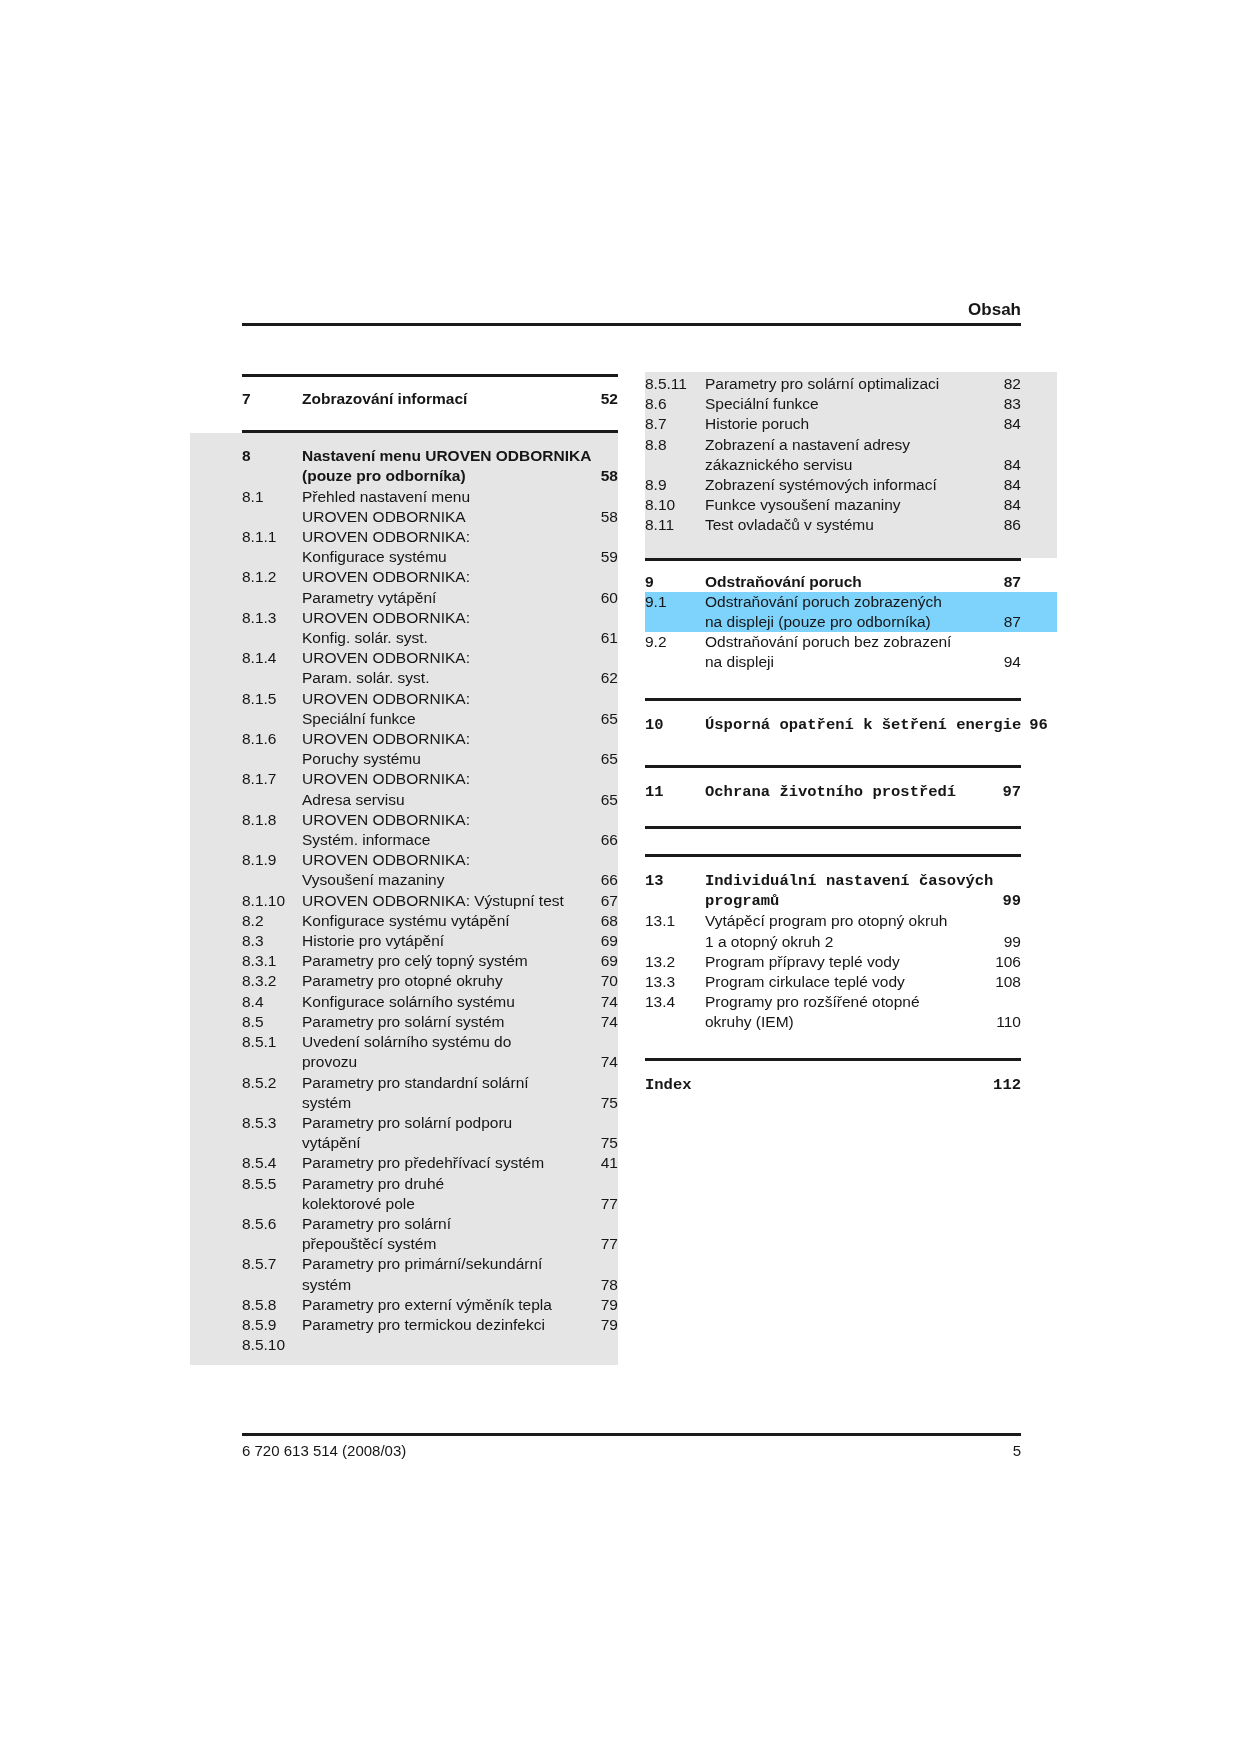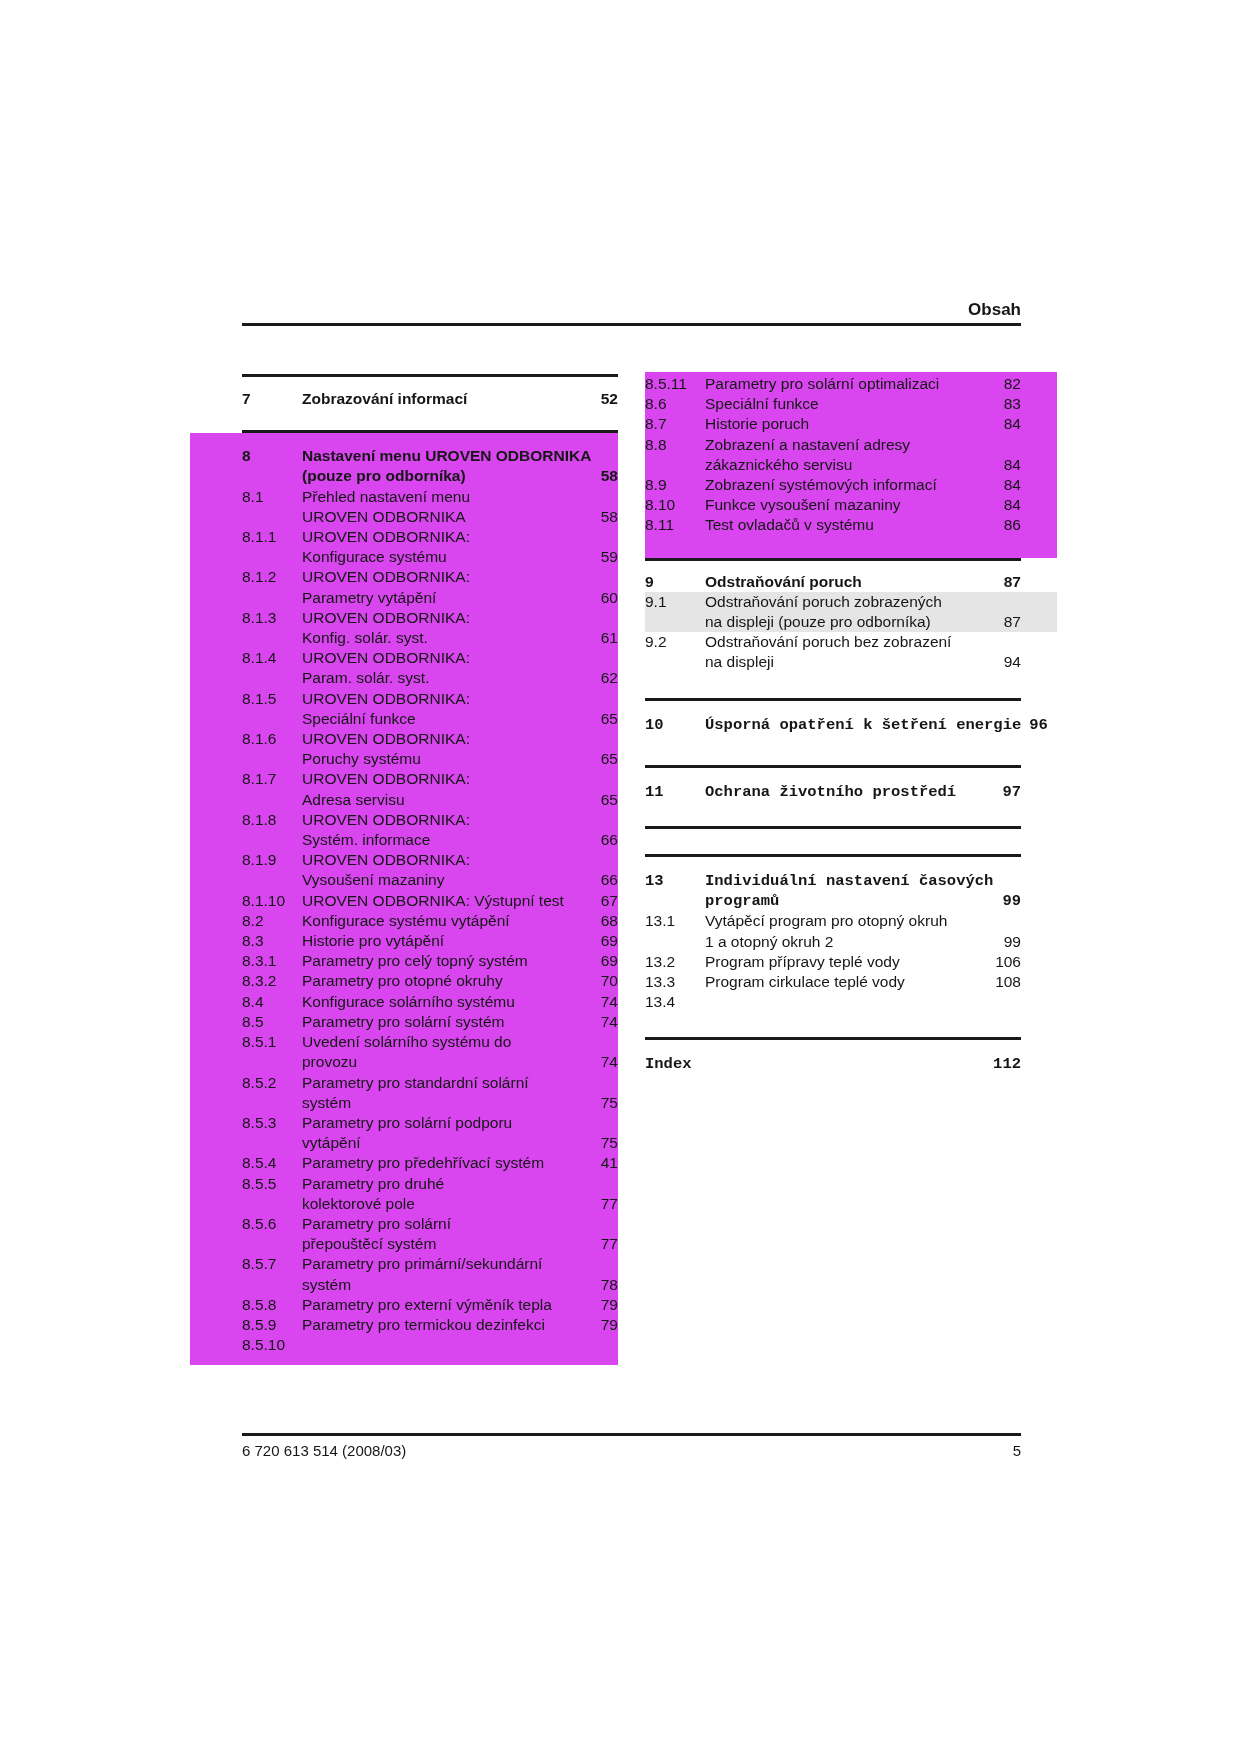--- a/index.html
+++ b/index.html
@@ -21,24 +21,24 @@
   .rule{height:3px;background:#1a1a1a;}
   .mt12{margin-top:12px;}
   .mt21{margin-top:21px;}
   .mt25{margin-top:25px;}
   .mt30{margin-top:30px;}
   .mt24{margin-top:24px;}
   .mt27{margin-top:25px;}
   .mt10{margin-top:14px;font-family:Liberation Mono, monospace;}
   .mt11{margin-top:11px;}
   
-  .hl{background:#d946ef;}
+  .hl{background:#e5e5e5;}
   .hl-left{margin-left:-52px;padding:13px 0 10px 52px;}
   .hl-right{margin-right:-36px;padding:2px 36px 22px 0;}
-  .hl-band{background:#e5e5e5;margin-right:-36px;padding-right:36px;}
+  .hl-band{background:#7dd3fc;margin-right:-36px;padding-right:36px;}
   
   .entry{display:flex;}
   .num{flex:0 0 60px;}
   .eb{flex:1 1 auto;min-width:0;}
   .line{display:flex;justify-content:space-between;}
   .lt{white-space:nowrap;}
   .pg{padding-left:8px;}
   .pg:empty{display:none;}
   .bold{font-weight:bold;}
   .index-row{font-weight:bold;}
@@ -541,20 +541,29 @@
       <span class="num">13.3</span>
       <span class="eb">
         <span class="line">
           <span class="lt">Program cirkulace teplé vody</span>
           <span class="pg">108</span>
         </span>
       </span>
     </div>
   <div class="entry">
       <span class="num">13.4</span>
+      <span class="eb">
+        <span class="line">
+          <span class="lt">Programy pro rozšířené otopné</span>
+        </span>
+        <span class="line">
+          <span class="lt">okruhy (IEM)</span>
+          <span class="pg">110</span>
+        </span>
+      </span>
     </div>
 
   <div class="rule mt27"></div>
 
   <div class="line index-row mt10">
       <span class="lt">Index</span>
       <span class="pg">112</span>
     </div>
 </div>
 

